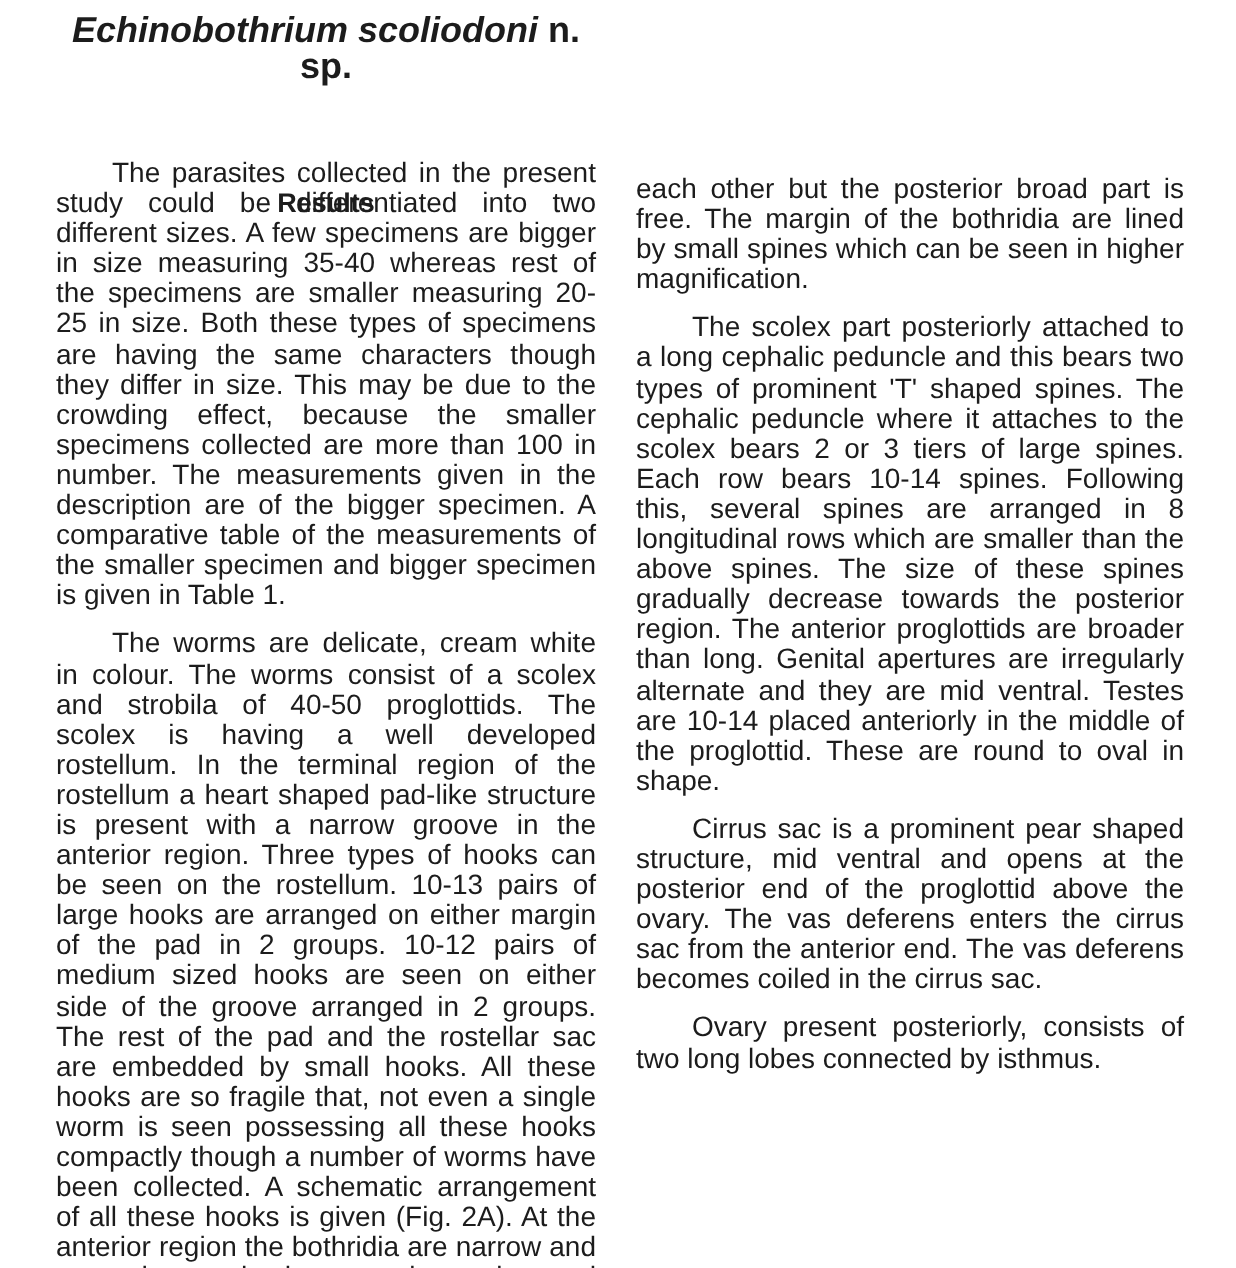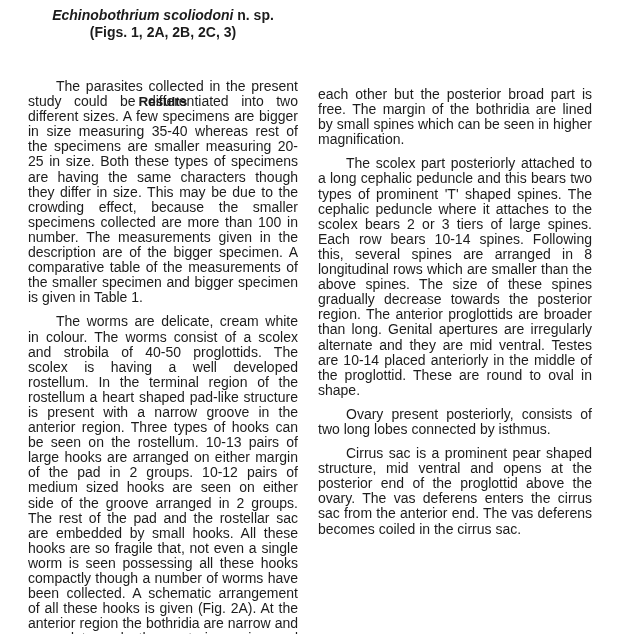--- a/index.html
+++ b/index.html
@@ -1,43 +1,42 @@
 <!DOCTYPE html>
 <html><head>
 <meta charset="utf-8">
 <style>
   html, body { margin: 0; padding: 0; background: #ffffff; }
   body {
     width: 618px; height: 634px; position: relative; overflow: hidden;
     font-family: "Liberation Sans", sans-serif; color: #1c1c1c;
   }
   .title-block { position: absolute; left: 28px; width: 270px; top: 6px; text-align: center; }
-  .title-line1 { font-size: 14px; line-height: 18px; font-weight: bold; }
+  .title-line1 { font-size: 18px; line-height: 18px; font-weight: bold; }
   .title-line1 .species { font-style: italic; }
   .title-line2 { font-size: 14px; line-height: 17px; font-weight: bold; }
   .section-heading { position: absolute; left: 28px; width: 270px; top: 54px; text-align: center; font-size: 13.5px; font-weight: bold; margin-top: 40px; }
   .col { position: absolute; font-size: 14px; line-height: 15.1px; text-align: justify; }
   .col-left { left: 28px; width: 270px; top: 79px; }
   .col-right { left: 318px; width: 274px; top: 87px; }
   .col p { margin: 0 0 9px 0; text-indent: 28px; hyphens: manual; }
   .col p.cont { text-indent: 0; }
 </style>
 </head>
 <body>
 
 <div class="title-block">
   <div class="title-line1"><span class="species">Echinobothrium scoliodoni</span><span> n. sp.</span></div>
-  <div class="title-line2">(Figs. 1, 2A, 2B, 2C, 3)</div>
 </div>
 
 <div class="section-heading">Results</div>
 
 <div class="col col-left">
   <p>The parasites collected in the present study could be differentiated into two different sizes. A few specimens are bigger in size measuring 35-40 whereas rest of the specimens are smaller measuring 20-25 in size. Both these types of specimens are having the same characters though they differ in size. This may be due to the crowding effect, because the smaller specimens collected are more than 100 in number. The measurements given in the description are of the bigger specimen. A comparative table of the measurements of the smaller specimen and bigger specimen is given in Table 1.</p>
   <p>The worms are delicate, cream white in colour. The worms consist of a scolex and strobila of 40-50 proglottids. The scolex is having a well developed rostellum. In the terminal region of the rostellum a heart shaped pad-like structure is present with a narrow groove in the anterior region. Three types of hooks can be seen on the rostellum. 10-13 pairs of large hooks are arranged on either margin of the pad in 2 groups. 10-12 pairs of medium sized hooks are seen on either side of the groove arranged in 2 groups. The rest of the pad and the rostellar sac are embedded by small hooks. All these hooks are so fragile that, not even a single worm is seen possessing all these hooks compactly though a number of worms have been collected. A schematic arrangement of all these hooks is given (Fig. 2A). At the anterior region the bothridia are narrow and expand towards the posterior region and appear as if they are ear-like out growths hanging from the rostellum. Two thirds of the two bothridial margins overlap</p>
 </div>
 
 <div class="col col-right">
   <p class="cont">each other but the posterior broad part is free. The margin of the bothridia are lined by small spines which can be seen in higher magnification.</p>
   <p>The scolex part posteriorly attached to a long cephalic peduncle and this bears two types of prominent 'T' shaped spines. The cephalic peduncle where it attaches to the scolex bears 2 or 3 tiers of large spines. Each row bears 10-14 spines. Following this, several spines are arranged in 8 longitudinal rows which are smaller than the above spines. The size of these spines gradually decrease towards the posterior region. The anterior proglottids are broader than long. Genital apertures are irregularly alternate and they are mid ventral. Testes are 10-14 placed anteriorly in the middle of the proglottid. These are round to oval in shape.</p>
+  <p>Cirrus sac is a prominent pear shaped structure, mid ventral and opens at the posterior end of the proglottid above the ovary. The vas deferens enters the cirrus sac from the anterior end. The vas deferens becomes coiled in the cirrus sac.</p>
   <p>Ovary present posteriorly, consists of two long lobes connected by isthmus.</p>
-  <p>Cirrus sac is a prominent pear shaped structure, mid ventral and opens at the posterior end of the proglottid above the ovary. The vas deferens enters the cirrus sac from the anterior end. The vas deferens becomes coiled in the cirrus sac.</p>
 </div>
 
 </body></html>

